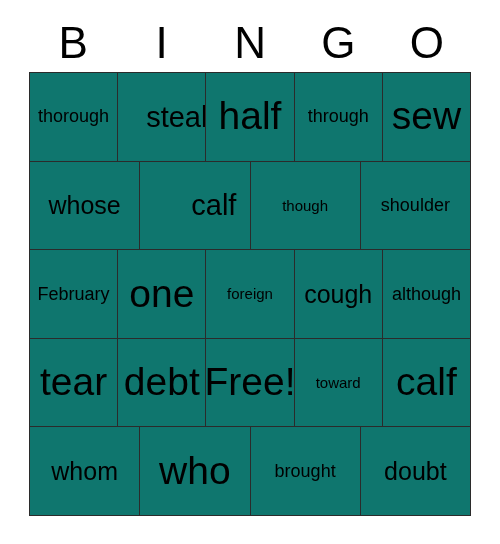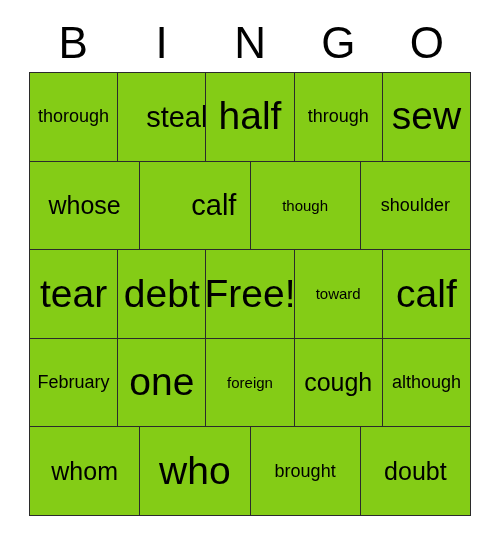--- a/index.html
+++ b/index.html
@@ -65,21 +65,21 @@
   }
   .grid-cell {
     flex: 1 1 0;
     box-sizing: border-box;
     border-right: 1px solid #2b2b2b;
     border-bottom: 1px solid #2b2b2b;
     display: flex;
     align-items: center;
     justify-content: center;
     overflow: hidden;
-    background: #84cc16;
+    background: #0f766e;
     padding: 0 2px;
   }
   .cell-text {
     display: block;
     line-height: 1.05;
     text-align: center;
     white-space: nowrap;
     color: #000000;
   }
   .fs-sm { font-size: 18px; }
@@ -131,51 +131,51 @@
       <div class="grid-cell">
           <span class="cell-text fs-md">though</span>
         </div>
       <div class="grid-cell">
           <span class="cell-text fs-sm">shoulder</span>
         </div>
     </div>
 
     <div class="grid-row">
       <div class="grid-cell">
+          <span class="cell-text fs-sm">February</span>
+        </div>
+      <div class="grid-cell">
+          <span class="cell-text fs-xxl">one</span>
+        </div>
+      <div class="grid-cell">
+          <span class="cell-text fs-md">foreign</span>
+        </div>
+      <div class="grid-cell">
+          <span class="cell-text fs-lg">cough</span>
+        </div>
+      <div class="grid-cell">
+          <span class="cell-text fs-sm">although</span>
+        </div>
+    </div>
+
+    <div class="grid-row">
+      <div class="grid-cell">
           <span class="cell-text fs-xxl">tear</span>
         </div>
       <div class="grid-cell">
           <span class="cell-text fs-xxl">debt</span>
         </div>
       <div class="grid-cell">
           <span class="cell-text fs-xxl">Free!</span>
         </div>
       <div class="grid-cell">
           <span class="cell-text fs-md">toward</span>
         </div>
       <div class="grid-cell">
           <span class="cell-text fs-xxl">calf</span>
-        </div>
-    </div>
-
-    <div class="grid-row">
-      <div class="grid-cell">
-          <span class="cell-text fs-sm">February</span>
-        </div>
-      <div class="grid-cell">
-          <span class="cell-text fs-xxl">one</span>
-        </div>
-      <div class="grid-cell">
-          <span class="cell-text fs-md">foreign</span>
-        </div>
-      <div class="grid-cell">
-          <span class="cell-text fs-lg">cough</span>
-        </div>
-      <div class="grid-cell">
-          <span class="cell-text fs-sm">although</span>
         </div>
     </div>
 
     <div class="grid-row">
       <div class="grid-cell">
           <span class="cell-text fs-lg">whom</span>
         </div>
       <div class="grid-cell">
           <span class="cell-text fs-xxl">who</span>
         </div>

